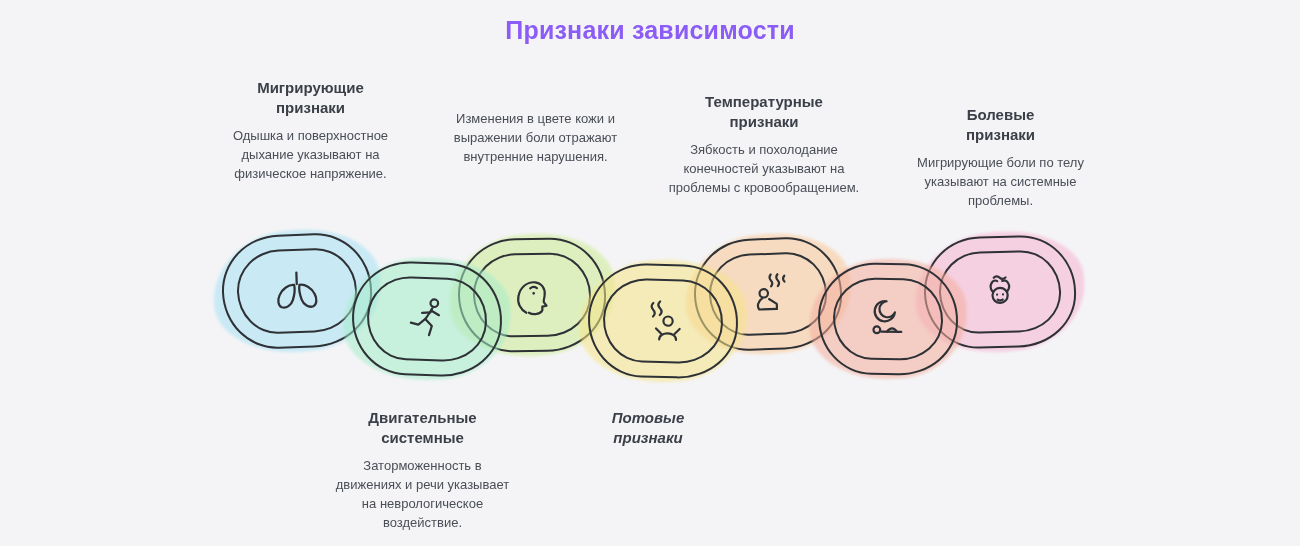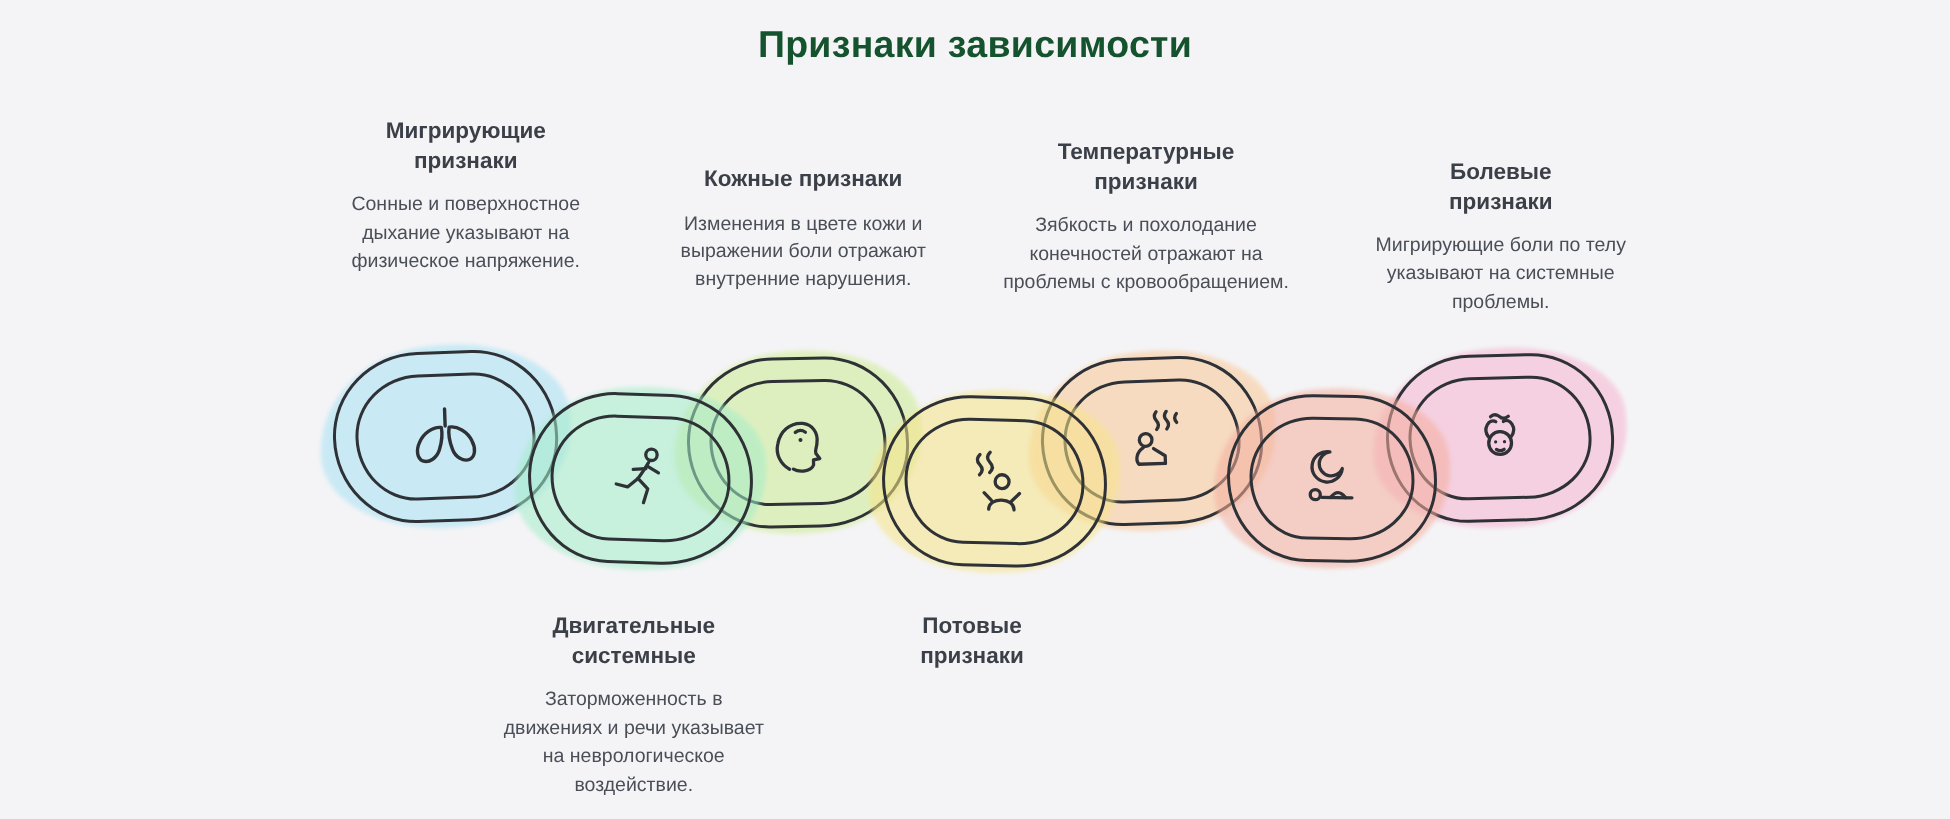--- a/index.html
+++ b/index.html
@@ -11,21 +11,21 @@
     overflow: hidden;
     font-family: "Liberation Sans", sans-serif;
     background: #f4f4f6;
   }
   .title {
     position: absolute;
     top: 16px; left: 0; right: 0;
     text-align: center;
     font-size: 25px;
     font-weight: bold;
-    color: #14532d;
+    color: #8b5cf6;
     letter-spacing: .2px;
   }
   
   .card { position: absolute; text-align: center; }
   .card h3 {
     margin: 0 auto 10px;
     font-size: 15px;
     font-weight: bold;
     color: #3b3f48;
     line-height: 1.3;
@@ -37,21 +37,21 @@
     line-height: 1.45;
   }
   .c0 { left: 218px; top: 78px;  width: 185px; }
   .c2 { left: 438px; top: 110px; width: 195px; }
   .c4 { left: 660px; top: 92px;  width: 208px; }
   .c6 { left: 903px; top: 105px; width: 195px; }
   .c1 { left: 330px; top: 408px; width: 185px; }
   .c3 { left: 558px; top: 408px; width: 180px; }
   .c5 { left: 783px; top: 412px; width: 195px; }
   .c0 h3, .c1 h3 { max-width: 125px; }
-  .c3 h3 { max-width: 100px; }
+  .c3 h3 { max-width: 100px; font-style: italic; }
   .c4 h3 { max-width: 148px; }
   .c6 h3 { max-width: 108px; text-align: center; }
   
   .link { position: absolute; }
   .blob {
     position: absolute;
     inset: -4px -9px;
     border-radius: 48% 52% 46% 54% / 58% 44% 56% 46%;
     opacity: .55;
     filter: blur(1.5px);
@@ -84,29 +84,28 @@
 </style>
 </head>
 <body>
 
 <div class="stage" style="background: rgb(244, 244, 246);">
 
   <div class="title">Признаки зависимости</div>
 
   <div class="card c0">
     <h3>Мигрирующие признаки</h3>
-    <p>Сонные и поверхностное дыхание указывают на физическое напряжение.</p>
+    <p>Одышка и поверхностное дыхание указывают на физическое напряжение.</p>
   </div>
   <div class="card c2">
-    <h3>Кожные признаки</h3>
     <p>Изменения в цвете кожи и выражении боли отражают внутренние нарушения.</p>
   </div>
   <div class="card c4">
     <h3>Температурные признаки</h3>
-    <p>Зябкость и похолодание конечностей отражают на проблемы с кровообращением.</p>
+    <p>Зябкость и похолодание конечностей указывают на проблемы с кровообращением.</p>
   </div>
   <div class="card c6">
     <h3>Болевые признаки</h3>
     <p>Мигрирующие боли по телу указывают на системные проблемы.</p>
   </div>
 
   <div class="card c1">
     <h3>Двигательные системные</h3>
     <p>Заторможенность в движениях и речи указывает на неврологическое воздействие.</p>
   </div>

